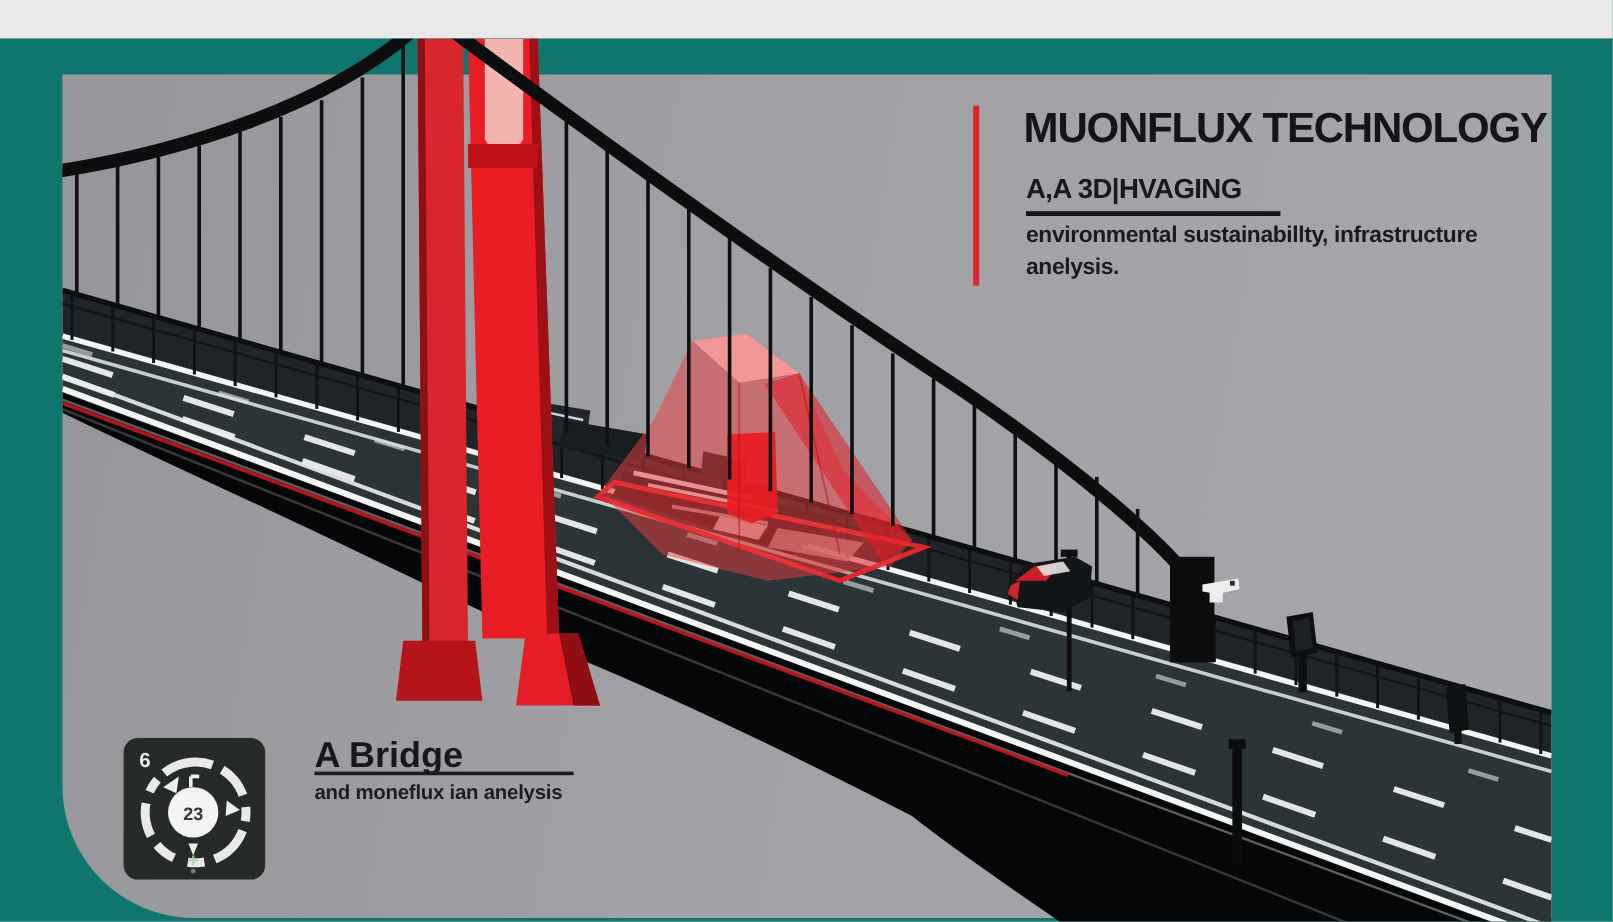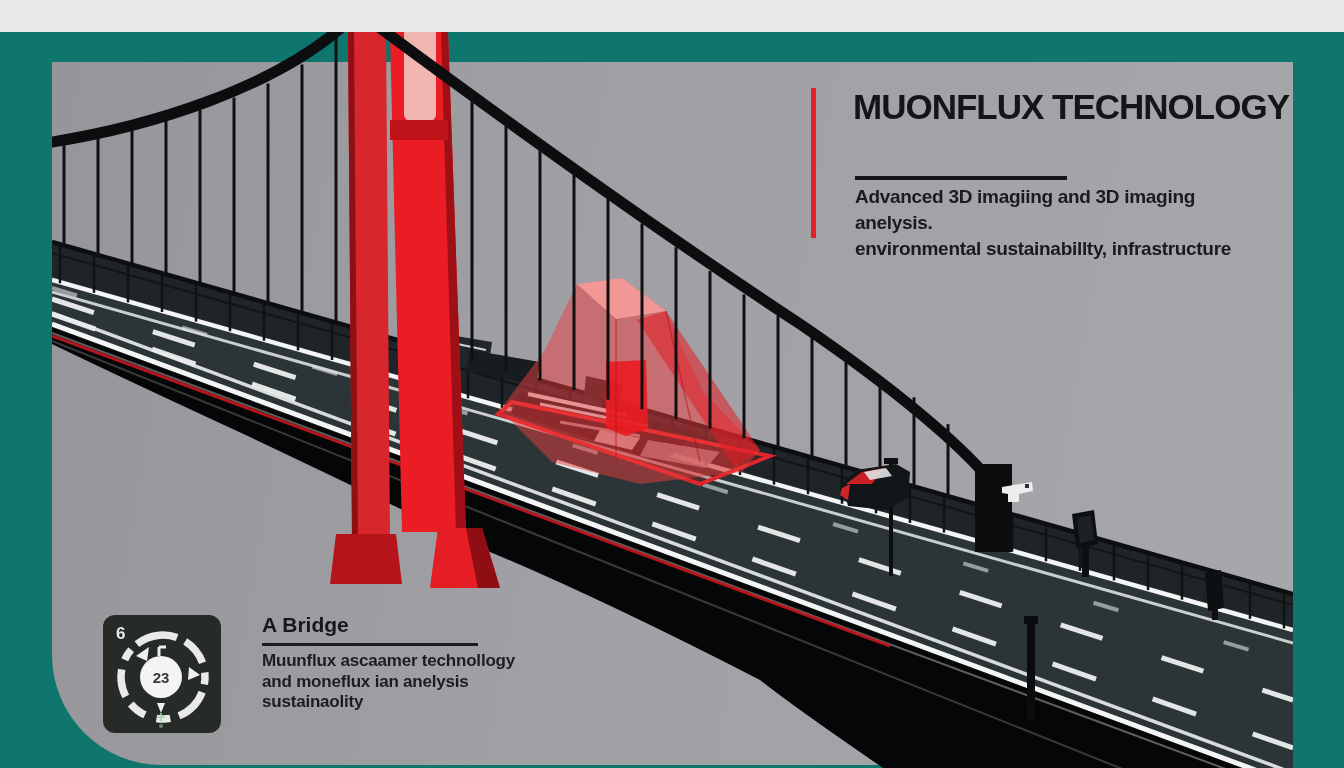--- a/index.html
+++ b/index.html
@@ -12,21 +12,21 @@
   svg.scene{position:absolute;left:52px;top:0;width:1241px;height:768px;z-index:2;}
   .textlayer{position:absolute;left:0;top:0;width:1344px;height:768px;z-index:3;pointer-events:none;}
   .accent-bar{position:absolute;left:811px;top:56px;width:5px;height:150px;background:var(--accent,#e02128);}
   .hd-title{position:absolute;left:853px;top:55px;font-size:35px;font-weight:bold;
             letter-spacing:-1px;color:#141517;white-space:nowrap;}
   .hd-sub{position:absolute;left:855px;top:112px;font-size:23px;font-weight:bold;
           letter-spacing:-0.5px;color:#17181a;}
   .hd-sub-rule{position:absolute;left:855px;top:144px;width:212px;height:4px;background:#141517;}
   .hd-body{position:absolute;left:855px;top:152px;width:430px;font-size:19px;line-height:26px;
            font-weight:700;letter-spacing:-0.3px;color:#1a1b1d;}
-  .co-head{position:absolute;left:262px;top:581px;font-size:21px;font-weight:bold;color:#17181a;}
+  .co-head{position:absolute;left:262px;top:581px;font-size:30px;font-weight:bold;color:#17181a;}
   .co-rule{position:absolute;left:262px;top:611px;width:216px;height:3px;background:#1b1c1e;}
   .co-body{position:absolute;left:262px;top:619px;width:310px;font-size:17px;line-height:20.5px;
            font-weight:700;letter-spacing:-0.2px;color:#1c1d1f;}
   .icon-box{position:absolute;left:103px;top:583px;width:118px;height:118px;border-radius:12px;
             background:#262b28;}
   .line{display:block;}
 </style>
 </head>
 <body>
 
@@ -187,42 +187,40 @@
     </g>
     <g>
       <rect x="1027" y="588" width="8" height="100" fill="#0a0c0d"></rect>
       <rect x="1024" y="584" width="14" height="8" fill="#0a0c0d"></rect>
     </g>
   </svg>
 
   <div class="textlayer">
     <div class="accent-bar"></div>
     <div class="hd-title">MUONFLUX TECHNOLOGY</div>
+    <div class="hd-sub">A,A 3D|HVAGING</div>
     <div class="hd-sub-rule"></div>
     <div class="hd-body">
-      <span class="line">Advanced 3D imagiing and 3D imaging</span>
+      <span class="line">environmental sustainabillty, infrastructure</span>
       <span class="line">anelysis.</span>
-      <span class="line">environmental sustainabillty, infrastructure</span>
     </div>
 
     <div class="icon-box">
       <svg width="118" height="118" viewBox="0 0 118 118" xmlns="http://www.w3.org/2000/svg">
         <circle cx="60" cy="62" r="42" fill="none" stroke="#f2f3f2" stroke-width="7.5" stroke-dasharray="18 9 28 10 12 8 34 9 14 12" transform="rotate(-95 60 62)" opacity="0.95"></circle>
         <circle cx="58" cy="62" r="21" fill="#f4f5f3"></circle>
         <text x="58" y="68" font-size="15" font-weight="bold" fill="#343b36" text-anchor="middle">23</text>
         <text x="13" y="24" font-size="17" font-weight="bold" fill="#e8eae8">6</text>
         <path d="M56,32 L56,41 M56,32 L63,32" stroke="#eef0ee" stroke-width="3" fill="none"></path>
         <polygon points="33,41 46,32 44,46" fill="#eef0ee"></polygon>
         <polygon points="86,52 97,60 85,65" fill="#eef0ee"></polygon>
         <polygon points="54,88 62,88 58,98" fill="#eef0ee"></polygon>
         <path d="M54,102 L62,102 M58,98 L58,106" stroke="#9cd4a4" stroke-width="2" opacity="0.8"></path>
         <circle cx="58" cy="111" r="2" fill="#7fae88" opacity="0.7"></circle>
       </svg>
     </div>
     <div class="co-head">A Bridge</div>
     <div class="co-rule"></div>
     <div class="co-body">
-      <span class="line">Muunflux ascaamer technollogy</span>
       <span class="line">and moneflux ian anelysis</span>
-      <span class="line">sustainaolity</span>
     </div>
   </div>
 </div>
 
 </body></html>

